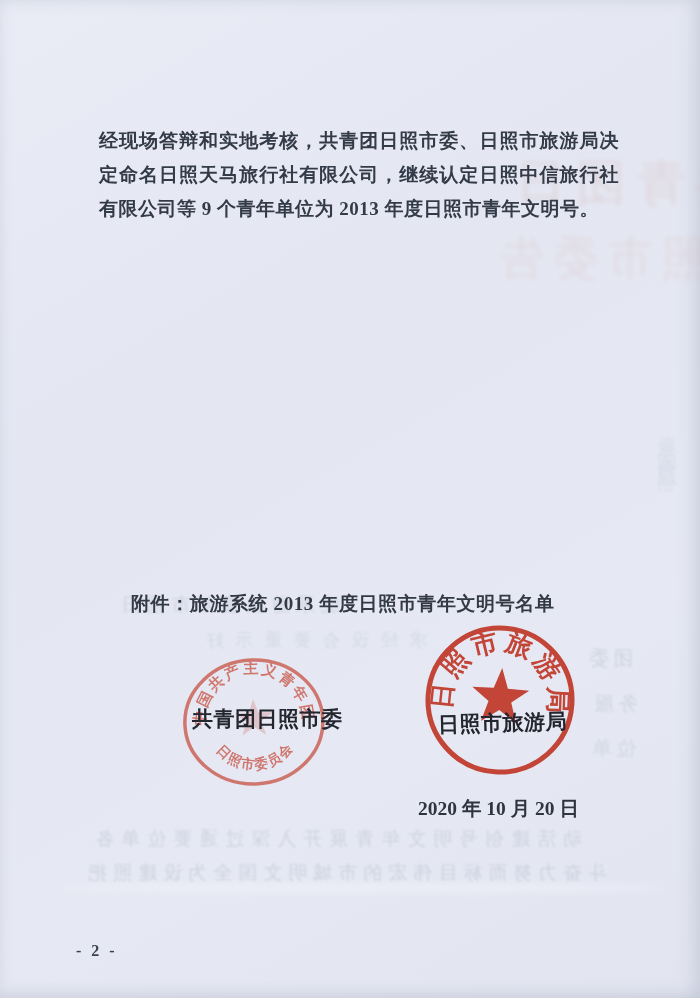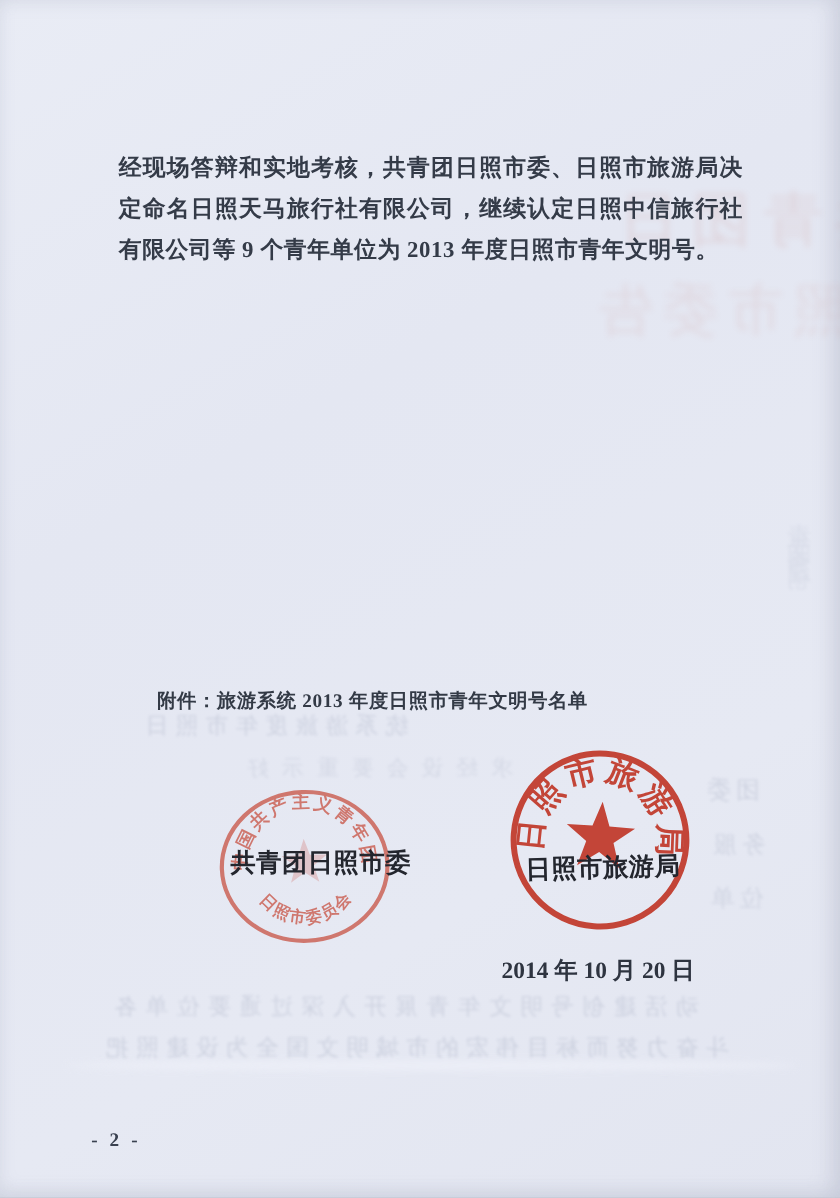--- a/index.html
+++ b/index.html
@@ -15,22 +15,22 @@
   }
   
   .body-text{
     position:absolute;left:99px;top:124px;width:520px;
     font-size:19px;line-height:34px;letter-spacing:.5px;
     color:#343b48;font-weight:600;text-align:justify;
   }
   .body-text p{margin:0;}
   .body-text p.indent{text-indent:2em;}
   .attachment{
-    position:absolute;left:131px;top:574px;margin:0;
-    font-size:16px;font-weight:700;color:#333a46;letter-spacing:.6px;
+    position:absolute;left:131px;top:591px;margin:0;
+    font-size:19px;font-weight:700;color:#333a46;letter-spacing:.6px;
   }
   
   .sig{position:absolute;font-weight:700;color:#23262e;font-size:21px;letter-spacing:.5px;z-index:6;}
   .sig-left{left:192px;top:705px;}
   .sig-right{left:438px;top:709px;transform:rotate(-1.5deg);}
   .date-line{position:absolute;left:418px;top:795px;font-size:19.5px;color:#2e3440;font-weight:600;z-index:6;}
   .page-number{position:absolute;left:76px;top:942px;font-size:16px;letter-spacing:3px;color:#3a4150;font-weight:600;}
   
   .seal{position:absolute;z-index:5;}
   .seal-left{left:179px;top:656px;opacity:.78;transform:rotate(-2deg);}
@@ -102,17 +102,17 @@
       <path id="rt-arc" d="M 36 98.8 A 49 49 0 1 1 128 98.8" fill="none"></path>
       <polygon points="82,50 89.1,70.3 110.5,70.7 93.4,83.7 99.6,104.3 82,92 64.4,104.3 70.6,83.7 53.5,70.7 74.9,70.3"></polygon>
       <text font-size="26" letter-spacing="4" font-weight="bold">
         <textPath href="#rt-arc" startOffset="50%" text-anchor="middle">日照市旅游局</textPath>
       </text>
     </g>
   </svg>
 
   <div class="sig sig-left">共青团日照市委</div>
   <div class="sig sig-right">日照市旅游局</div>
-  <div class="date-line">2014 年 10 月 20 日</div>
+  <div class="date-line">2020 年 10 月 20 日</div>
 
   <div class="page-number">- 2 -</div>
 
 </div>
 
 </body></html>

